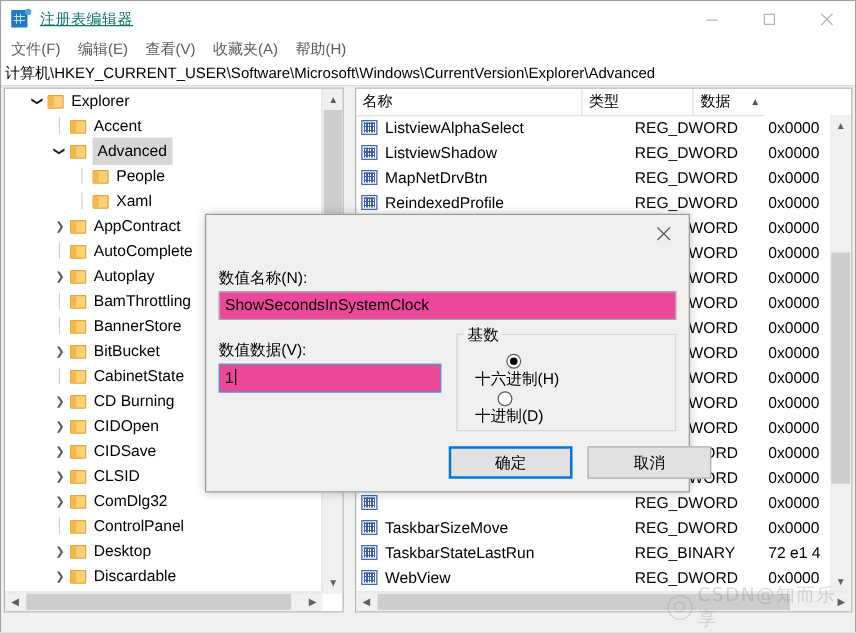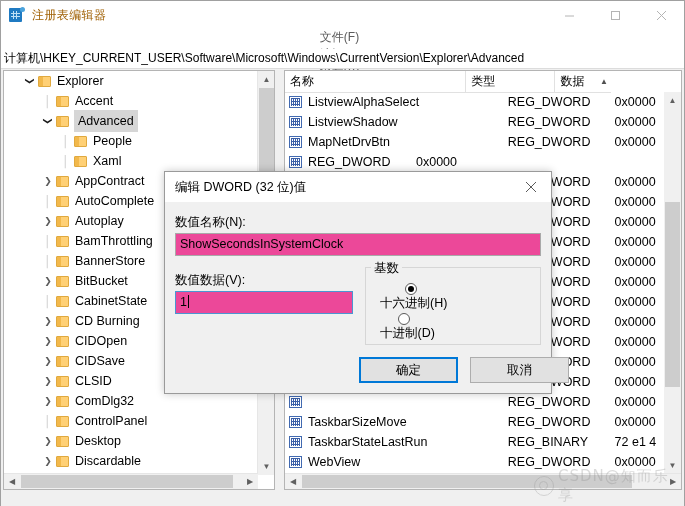--- a/index.html
+++ b/index.html
@@ -33,34 +33,34 @@
   .title-icon .grid{
     position:absolute;left:2px;top:4px;width:9px;height:8px;
     background:
       linear-gradient(to right,transparent 0 2px,#bfe0f5 2px 3px,transparent 3px 5px,#bfe0f5 5px 6px,transparent 6px),
       linear-gradient(to bottom,transparent 0 2px,#bfe0f5 2px 3px,transparent 3px 5px,#bfe0f5 5px 6px,transparent 6px);
   }
   .title-icon .dot{
     position:absolute;right:0;top:0;width:5px;height:5px;background:#4aa3dd;border-radius:50%;
   }
   .title-text{
-    font-size:12px;color:#a16207;letter-spacing:.4px;
+    font-size:12px;color:#0f766e;letter-spacing:.4px;text-decoration:underline;
   }
   .winbtns{position:absolute;right:0;top:0;height:28px;display:flex;}
   .winbtn{
     width:46px;height:28px;display:flex;align-items:center;justify-content:center;
     color:#b4b4b4;font-size:12px;
   }
   .winbtn.close{font-size:15px;}
   .winbtn svg{display:block;}
 
   
   .menubar{
     position:absolute;left:0;top:28px;width:683px;height:20px;
-    background:#ffffff;display:flex;align-items:center;padding-left:8px;box-sizing:border-box;flex-direction:column;
+    background:#ffffff;display:flex;align-items:center;padding-left:8px;box-sizing:border-box;
   }
   .menu-item{
     font-size:12px;color:#5c5c5c;margin-right:14px;white-space:nowrap;
   }
 
   
   .addressbar{
     position:absolute;left:0;top:48px;width:683px;height:20px;
     background:#ffffff;border-bottom:1px solid #dcdcdc;
     display:flex;align-items:center;padding-left:3px;box-sizing:border-box;
@@ -461,20 +461,21 @@
               <i></i>
             </span>
             <span class="cell-name">MapNetDrvBtn</span>
             <span class="cell-type">REG_DWORD</span>
             <span class="cell-data">0x0000</span>
           </div>
           <div class="lv-row">
             <span class="val-icon">
               <i></i>
             </span>
+            <span class="cell-name">ReindexedProfile</span>
             <span class="cell-type">REG_DWORD</span>
             <span class="cell-data">0x0000</span>
           </div>
           <div class="lv-row">
             <span class="val-icon">
               <i></i>
             </span>
             <span class="cell-name">SeparateProcess</span>
             <span class="cell-type">REG_DWORD</span>
             <span class="cell-data">0x0000</span>
@@ -600,23 +601,20 @@
       </div>
       <div class="lv-hscroll">
         <div class="arrow left">◀</div>
         <div class="thumb"></div>
         <div class="arrow right">▶</div>
       </div>
     </div>
   </div>
 
   <div class="dialog">
-    <div class="dlg-title">
-      <div class="dlg-title-text">编辑 DWORD (32 位)值</div>
-    </div>
     <div class="dlg-close">
       <svg width="12" height="12" viewBox="0 0 12 12">
           <line x1="1" y1="1" x2="11" y2="11" stroke="#5a5a5a" stroke-width="1"></line>
           <line x1="11" y1="1" x2="1" y2="11" stroke="#5a5a5a" stroke-width="1"></line>
         </svg>
     </div>
 
     <div class="dlg-label" style="left:10px;top:42px;">数值名称(N):</div>
     <div class="dlg-input" style="left:10px;top:61px;width:366px;">ShowSecondsInSystemClock</div>
 

